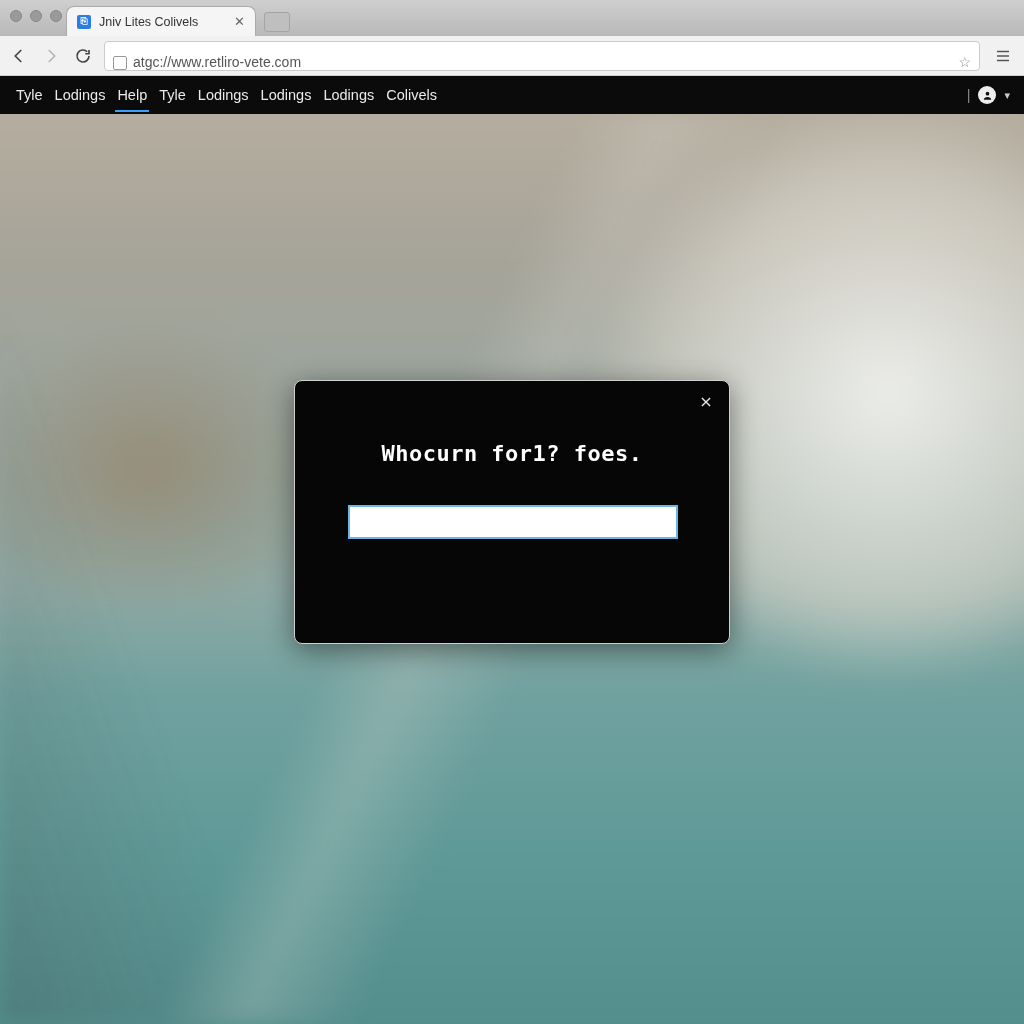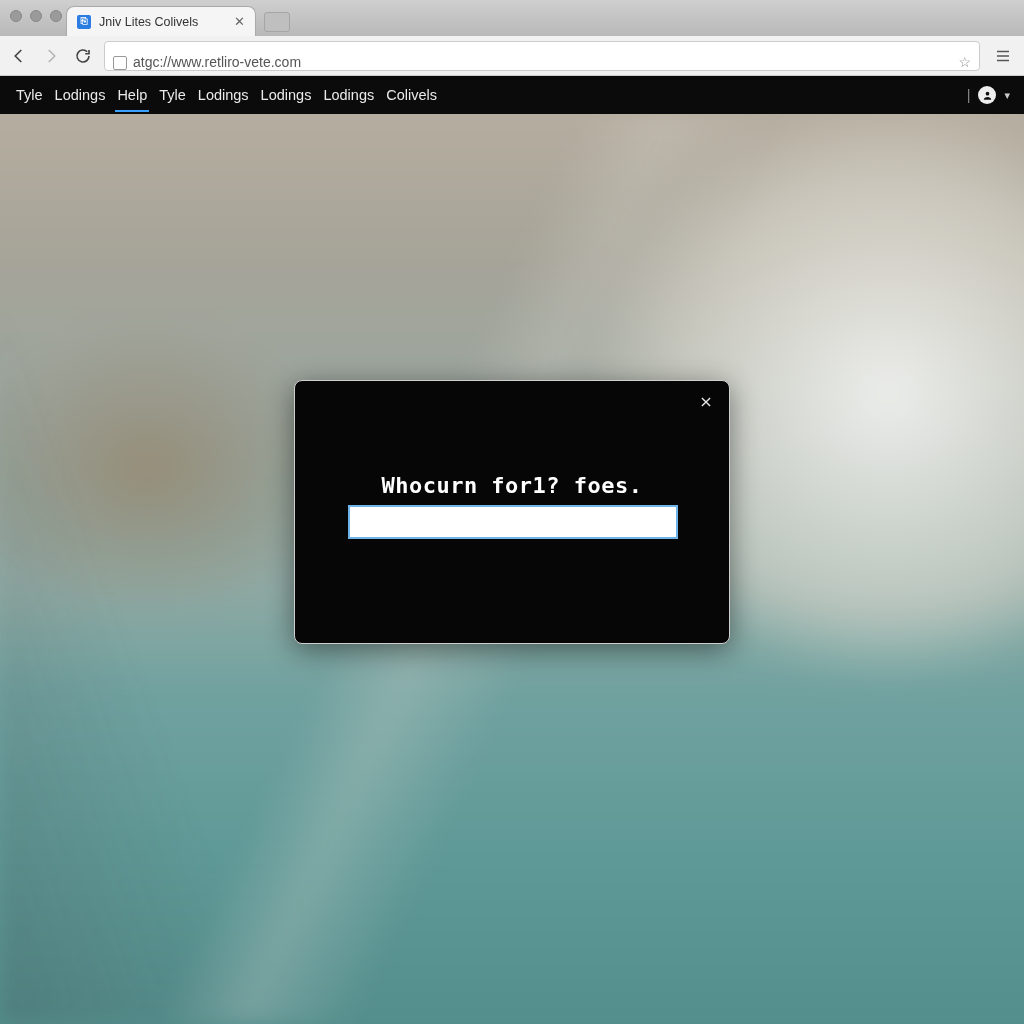--- a/index.html
+++ b/index.html
@@ -178,21 +178,20 @@
       display: flex; align-items: center; justify-content: center;
       color: #e8e8e8; cursor: pointer; font-size: 16px;
     }
     .modal .prompt {
       position: absolute; top: 60px; left: 0; right: 0;
       text-align: center;
       font-family: "Menlo", "Consolas", monospace;
       font-size: 22px;
       font-weight: 600;
       letter-spacing: 0.5px;
-      margin-top: 32px;
     }
     .modal .input {
       position: absolute;
       top: 124px; left: 53px;
       width: 330px; height: 34px;
       background: #fff;
       border: 2px solid #6db4e8;
       outline: none;
       padding: 0 8px;
       font-size: 15px;

